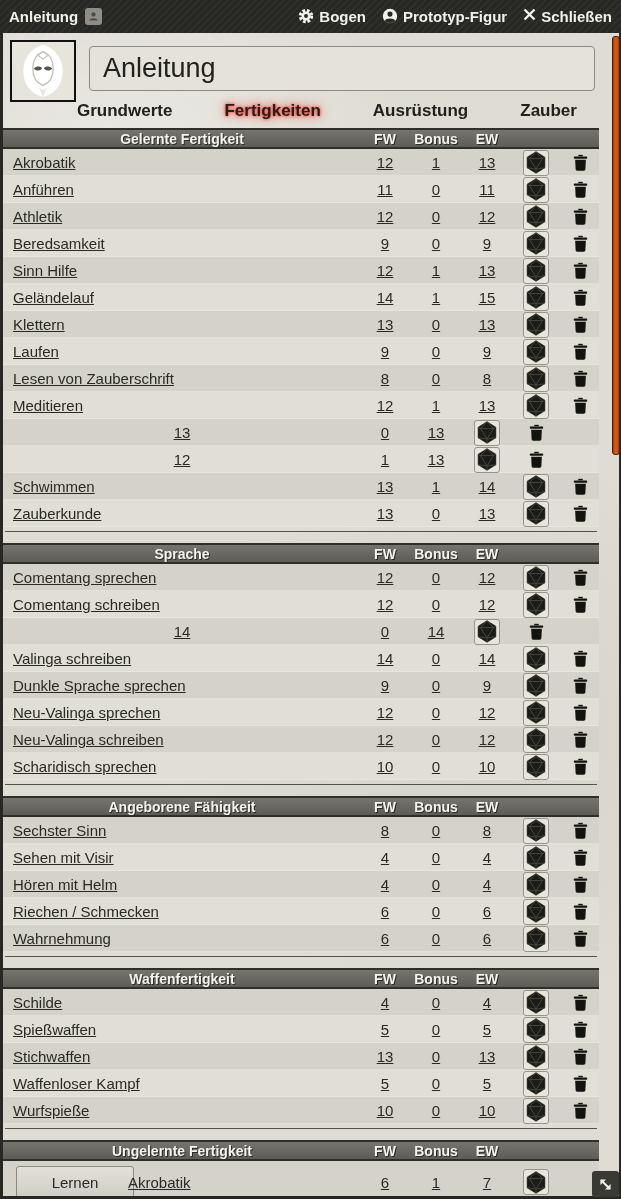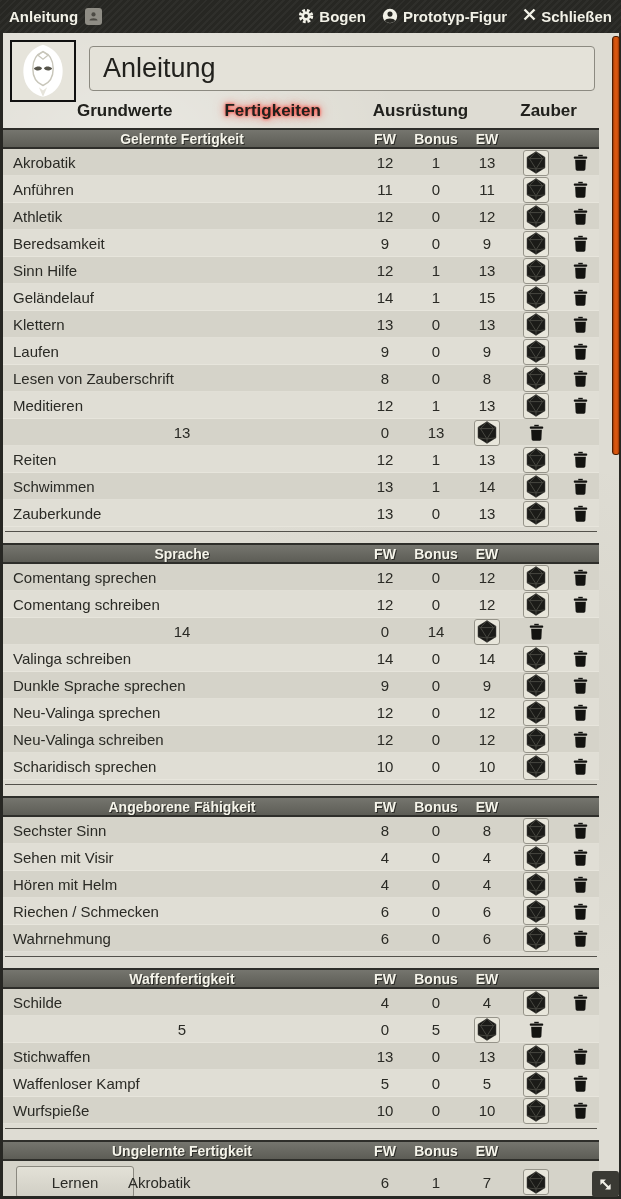--- a/index.html
+++ b/index.html
@@ -69,20 +69,21 @@
     background:linear-gradient(#75756e, #5d5d56);
     border-top:2px solid #2e2e2a; border-bottom:2px solid #2e2e2a;
     color:#f5f4ea; font-weight:bold; font-size:14px;
     text-shadow:1px 1px 0 #2c2c28;
   }
   .thead span { text-align:center; }
   .row {
     display:grid; grid-template-columns:358px 48px 54px 48px 50px 1fr;
     align-items:center; height:27px; font-size:15px; color:#2a2a25;
     box-shadow:inset 0 -1px 0 rgba(238,236,228,.5);
+    text-decoration:underline;
   }
   .rows .row:nth-child(odd)  { background:#d5d3c9; }
   .rows .row:nth-child(even) { background:#e0ded5; }
   .cell-name { padding-left:10px; text-align:left; }
   .cell-num  { text-align:center; }
   .dice-btn {
     width:26px; height:26px; margin:0 auto; padding:0; cursor:pointer;
     background:#e8e6db; border:1px solid #96948a; border-radius:3px;
     display:flex; align-items:center; justify-content:center;
   }
@@ -440,21 +441,20 @@
               <button class="trash-btn">
                 <svg width="15" height="17" viewBox="0 0 16 18">
                   <path d="M5.6 0.8h4.8v1.6H5.6z" fill="#131310"></path>
                   <rect x="0.8" y="2.7" width="14.4" height="2.2" rx="1" fill="#131310"></rect>
                   <path d="M2.3 6h11.4l-.5 10.3a1.6 1.6 0 0 1-1.6 1.5H4.4a1.6 1.6 0 0 1-1.6-1.5z" fill="#131310"></path>
                 </svg>
               </button>
             </div>
           </div>
           <div class="row">
-            <div class="cell-name">Reiten</div>
             <div class="cell-num">12</div>
             <div class="cell-num">1</div>
             <div class="cell-num">13</div>
             <div>
               <button class="dice-btn">
                 <svg width="22" height="23" viewBox="0 0 24 26">
                   <polygon points="12,0.8 22,7 22,19 12,25.2 2,19 2,7" fill="#1b1b18" stroke="#000" stroke-width="0.6"></polygon>
                   <polygon points="12,20.3 4.6,8.6 19.4,8.6" fill="none" stroke="#4d4d46" stroke-width="1"></polygon>
                   <path d="M12 .8 4.6 8.6M12 .8l7.4 7.8M2 7l2.6 1.6M22 7l-2.6 1.6M2 19l10 1.3M22 19l-10 1.3M12 20.3v4.9" stroke="#4d4d46" stroke-width="0.9" fill="none"></path>
                 </svg>
@@ -880,20 +880,21 @@
               <button class="trash-btn">
                 <svg width="15" height="17" viewBox="0 0 16 18">
                   <path d="M5.6 0.8h4.8v1.6H5.6z" fill="#131310"></path>
                   <rect x="0.8" y="2.7" width="14.4" height="2.2" rx="1" fill="#131310"></rect>
                   <path d="M2.3 6h11.4l-.5 10.3a1.6 1.6 0 0 1-1.6 1.5H4.4a1.6 1.6 0 0 1-1.6-1.5z" fill="#131310"></path>
                 </svg>
               </button>
             </div>
           </div>
           <div class="row">
+            <div class="cell-name">Spießwaffen</div>
             <div class="cell-num">5</div>
             <div class="cell-num">0</div>
             <div class="cell-num">5</div>
             <div>
               <button class="dice-btn">
                 <svg width="22" height="23" viewBox="0 0 24 26">
                   <polygon points="12,0.8 22,7 22,19 12,25.2 2,19 2,7" fill="#1b1b18" stroke="#000" stroke-width="0.6"></polygon>
                   <polygon points="12,20.3 4.6,8.6 19.4,8.6" fill="none" stroke="#4d4d46" stroke-width="1"></polygon>
                   <path d="M12 .8 4.6 8.6M12 .8l7.4 7.8M2 7l2.6 1.6M22 7l-2.6 1.6M2 19l10 1.3M22 19l-10 1.3M12 20.3v4.9" stroke="#4d4d46" stroke-width="0.9" fill="none"></path>
                 </svg>

